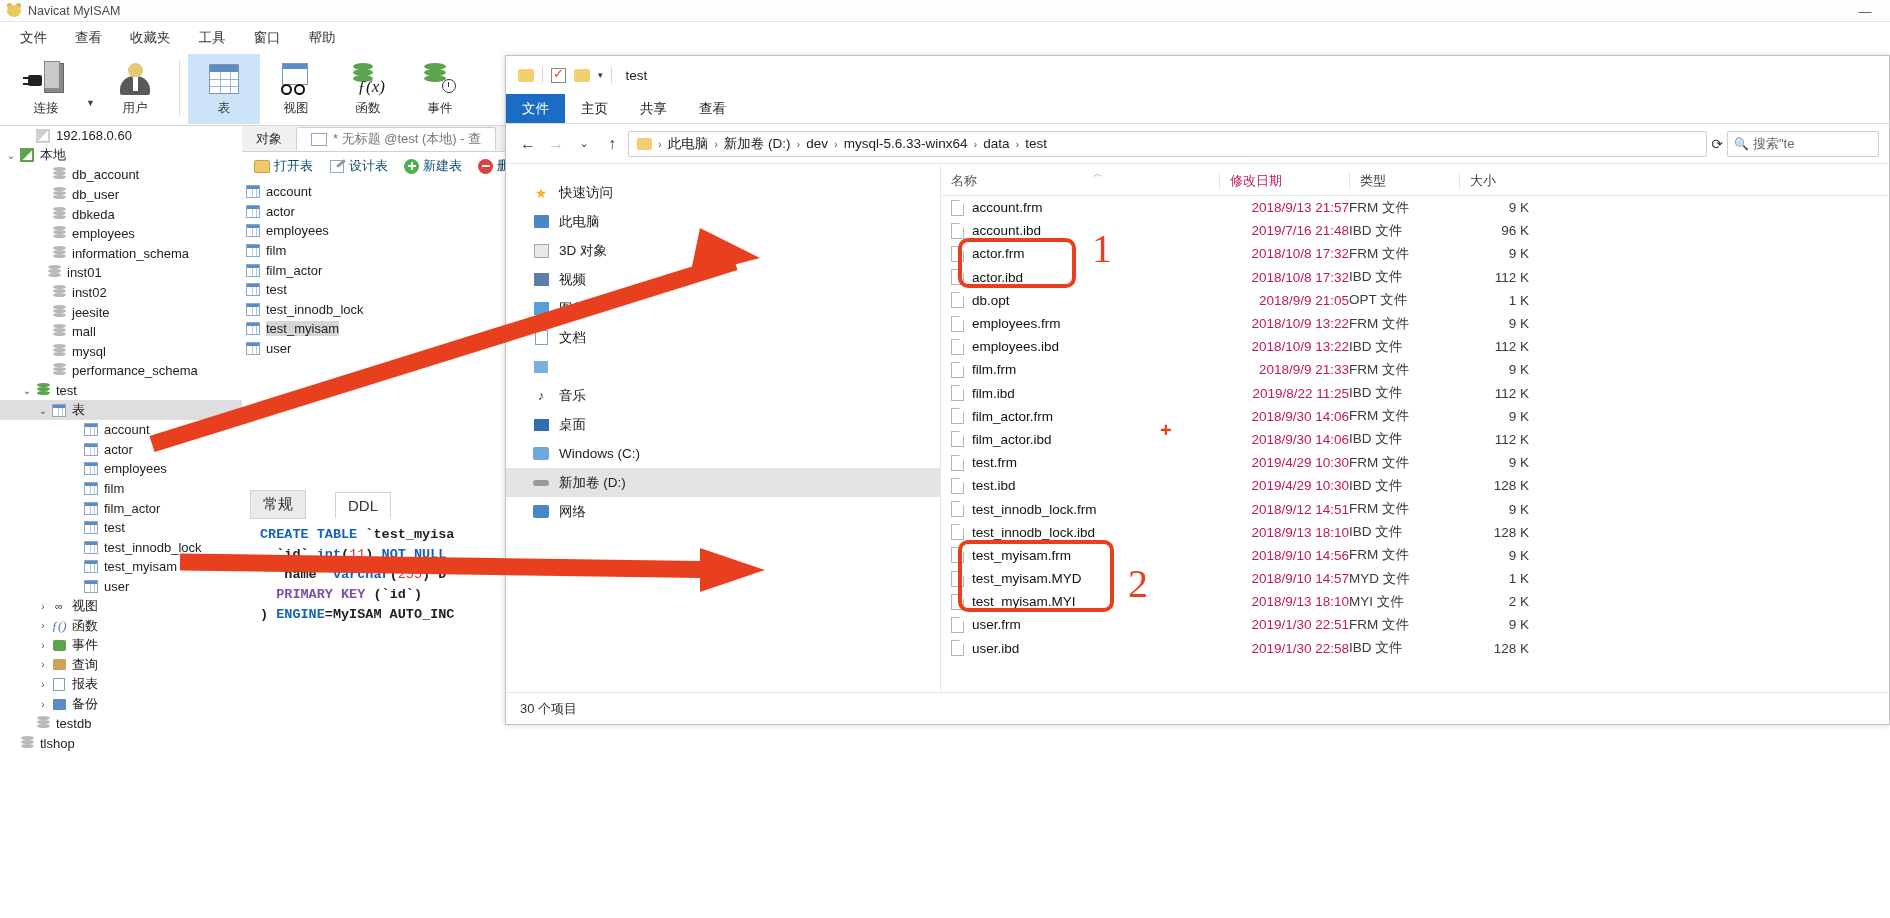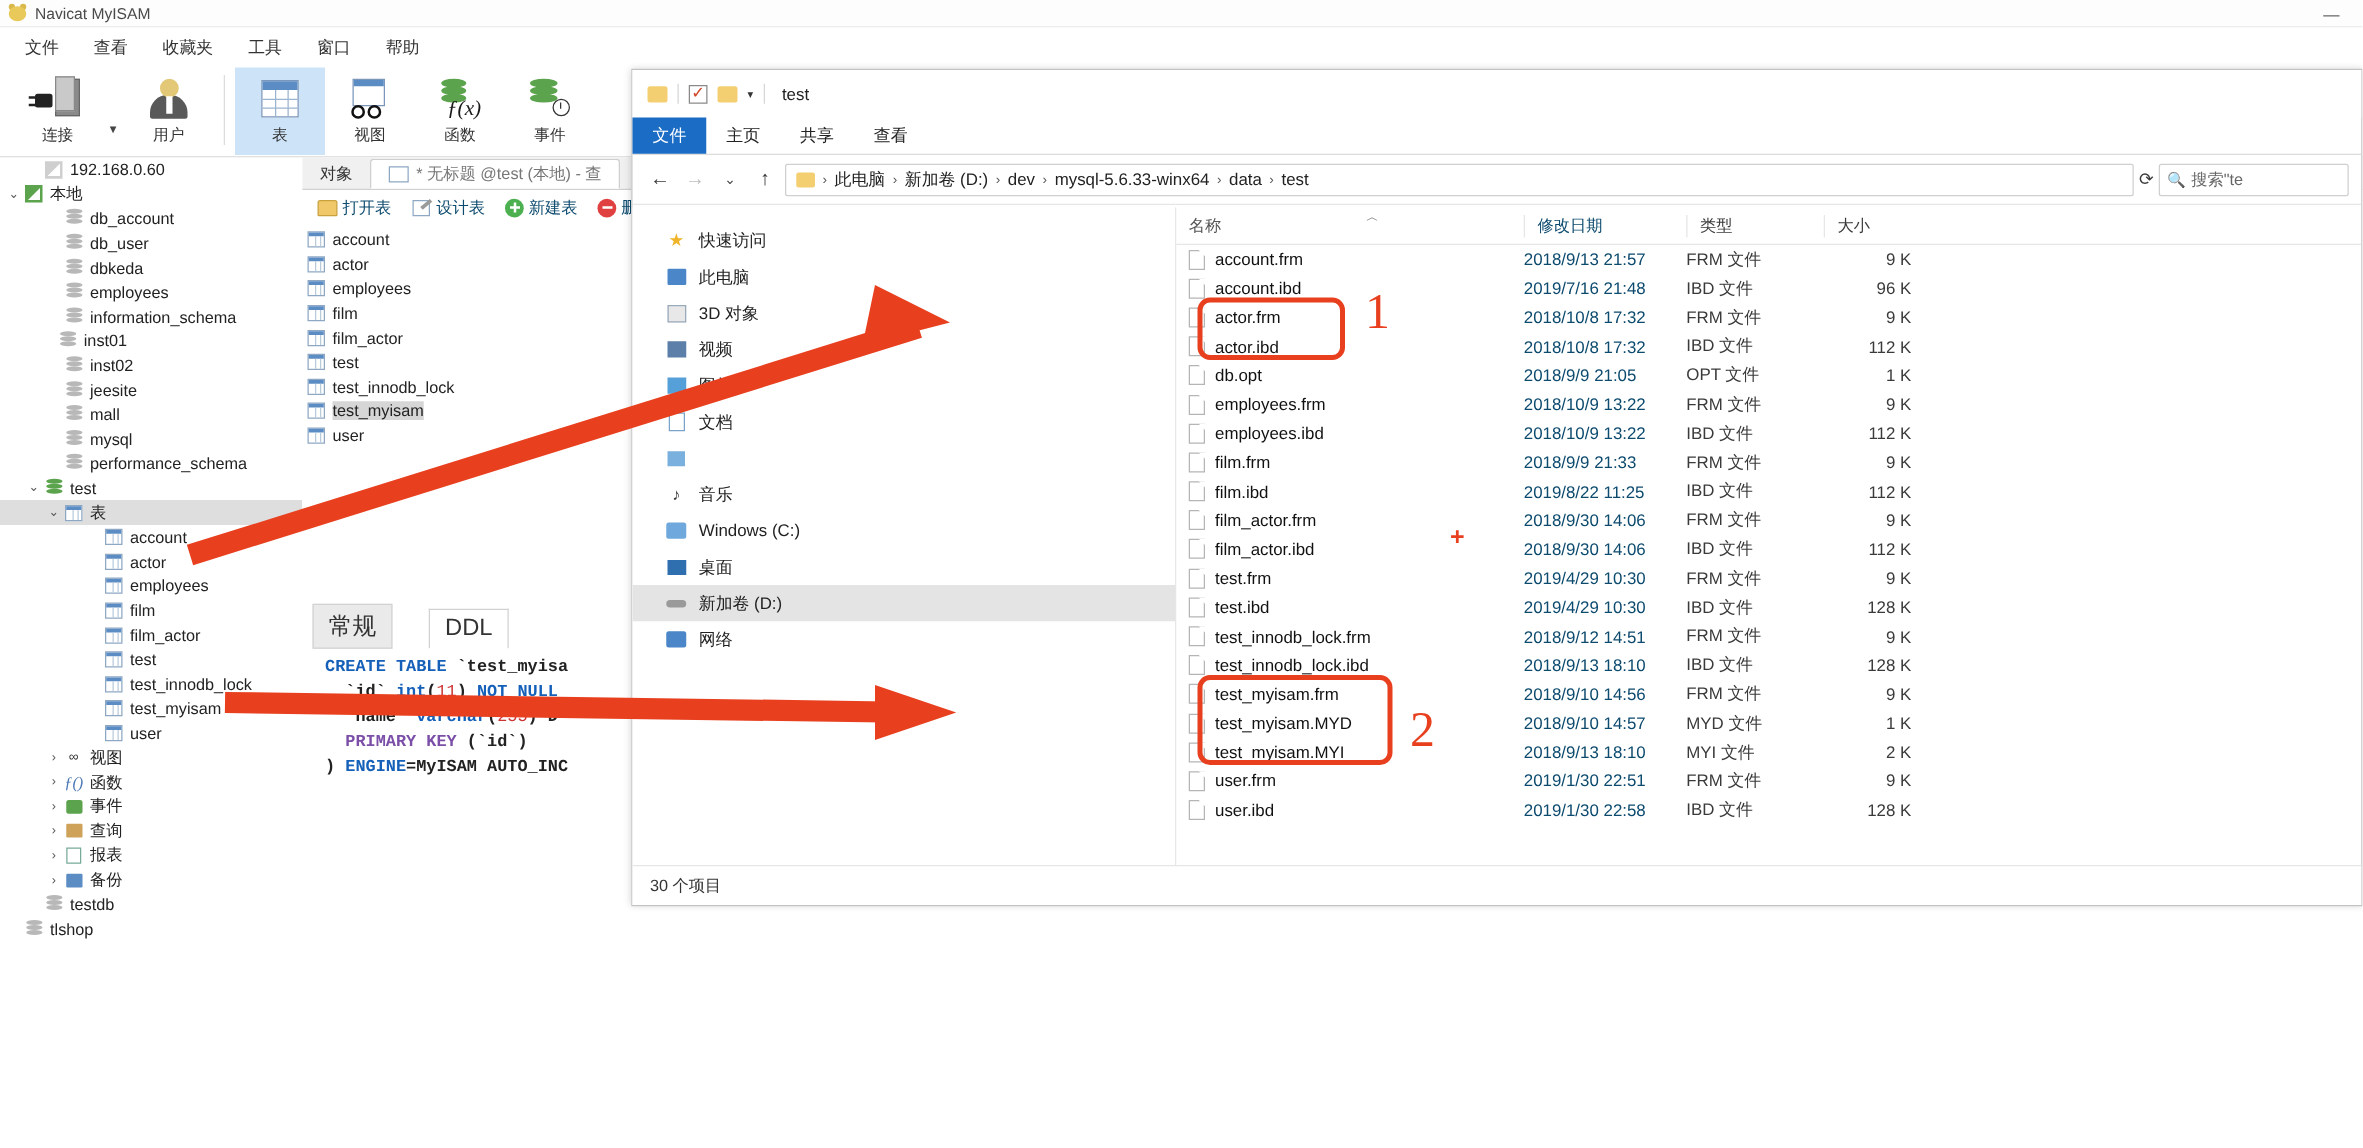--- a/index.html
+++ b/index.html
@@ -144,21 +144,21 @@
   .minusico{width:15px;height:15px;border-radius:50%;background:#e04040;position:relative;}
   .minusico::before{content:"";position:absolute;left:3.5px;top:6.6px;width:8px;height:2px;background:#fff;}
 
   .objlist{position:absolute;left:4px;top:56px;font-size:13px;color:#222;}
   .objrow{display:flex;align-items:center;height:19.6px;gap:6px;}
   .objrow.sel .nm{background:#d6d6d6;}
 
   
   .ddlpanel{position:absolute;left:250px;top:493px;width:262px;height:150px;}
   .ddltabs{display:flex;gap:0;align-items:flex-end;height:26px;}
-  .ddltab{font-size:19px;padding:4px 12px;color:#333;background:#eaeaea;border:1px solid #d2d2d2;}
+  .ddltab{font-size:15px;padding:4px 12px;color:#333;background:#eaeaea;border:1px solid #d2d2d2;}
   .ddltab.active{background:#fff;border-bottom-color:#fff;margin-left:29px;}
   .ddlcode{margin-top:0;padding:6px 2px 0 10px;font-family:"Liberation Mono","DejaVu Sans Mono",monospace;font-size:13.5px;line-height:20px;white-space:pre;}
   .kw{color:#1560b8;font-weight:bold;}
   .kwp{color:#7b4fa8;font-weight:bold;}
   .num{color:#cc3333;}
   .ident{color:#222;font-weight:bold;}
 
   
   .explorer{
     position:absolute;left:505px;top:55px;width:1385px;height:670px;
@@ -192,21 +192,21 @@
   .ex-side-ico{width:18px;display:flex;align-items:center;justify-content:center;}
 
   .ex-files{flex:1;border-left:1px solid #e6e6e6;display:flex;flex-direction:column;}
   .ex-hdr{height:30px;display:flex;align-items:center;border-bottom:1px solid #e6e6e6;font-size:13px;color:#555;position:relative;}
   .ex-hdr .c{padding-left:10px;border-left:1px solid #e6e6e6;height:18px;display:flex;align-items:center;}
   .ex-hdr .c:first-child{border-left:none;}
   .sortcaret{position:absolute;left:152px;top:1px;font-size:10px;color:#777;}
   .ex-rows{flex:1;overflow:hidden;}
   .ex-row{height:23.2px;display:flex;align-items:center;font-size:13.5px;color:#111;}
   .ex-c-name{width:278px;display:flex;align-items:center;gap:8px;padding-left:10px;}
-  .ex-c-date{width:130px;color:#0c4a6e;}
+  .ex-c-date{width:130px;color:#be185d;text-align:right;}
   .ex-c-type{width:110px;color:#3a3a3a;}
   .ex-c-size{width:70px;color:#3a3a3a;text-align:right;}
   .fileico{width:13px;height:16px;border:1px solid #b5b5b5;background:#fff;position:relative;flex:none;}
   .fileico::after{content:"";position:absolute;right:-1px;top:-1px;border-left:5px solid transparent;border-top:5px solid #fff;}
 
   .ex-status{position:absolute;left:0;bottom:0;right:0;height:32px;border-top:1px solid #e6e6e6;display:flex;align-items:center;padding-left:14px;font-size:13px;color:#333;background:#fff;}
 
   
   .qa-star{color:#f0b429;font-size:14px;}
   .qa-pc{width:15px;height:13px;background:#4a86c8;border-radius:1px;}
@@ -827,29 +827,29 @@
             <span></span>
           </div>
           <div class="ex-side-row">
             <span class="ex-side-ico">
               <span class="qa-mus">♪</span>
             </span>
             <span>音乐</span>
           </div>
           <div class="ex-side-row">
             <span class="ex-side-ico">
+              <span class="qa-desk"></span>
+            </span>
+            <span>桌面</span>
+          </div>
+          <div class="ex-side-row">
+            <span class="ex-side-ico">
               <span class="qa-win"></span>
             </span>
             <span>Windows (C:)</span>
-          </div>
-          <div class="ex-side-row">
-            <span class="ex-side-ico">
-              <span class="qa-desk"></span>
-            </span>
-            <span>桌面</span>
           </div>
           <div class="ex-side-row sel">
             <span class="ex-side-ico">
               <span class="qa-dsk"></span>
             </span>
             <span>新加卷 (D:)</span>
           </div>
           <div class="ex-side-row">
             <span class="ex-side-ico">
               <span class="qa-net"></span>

